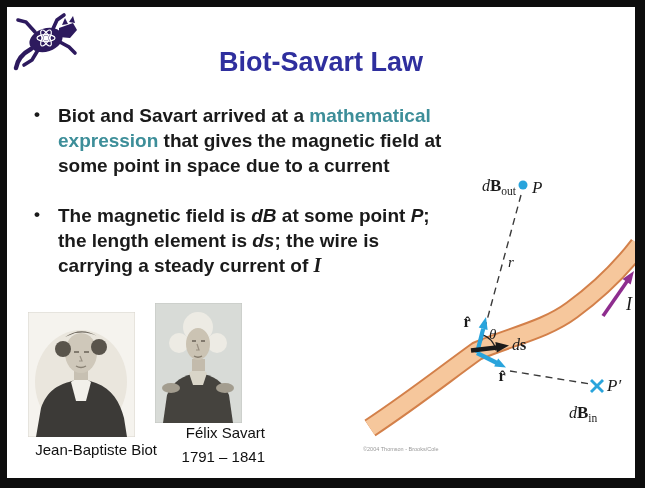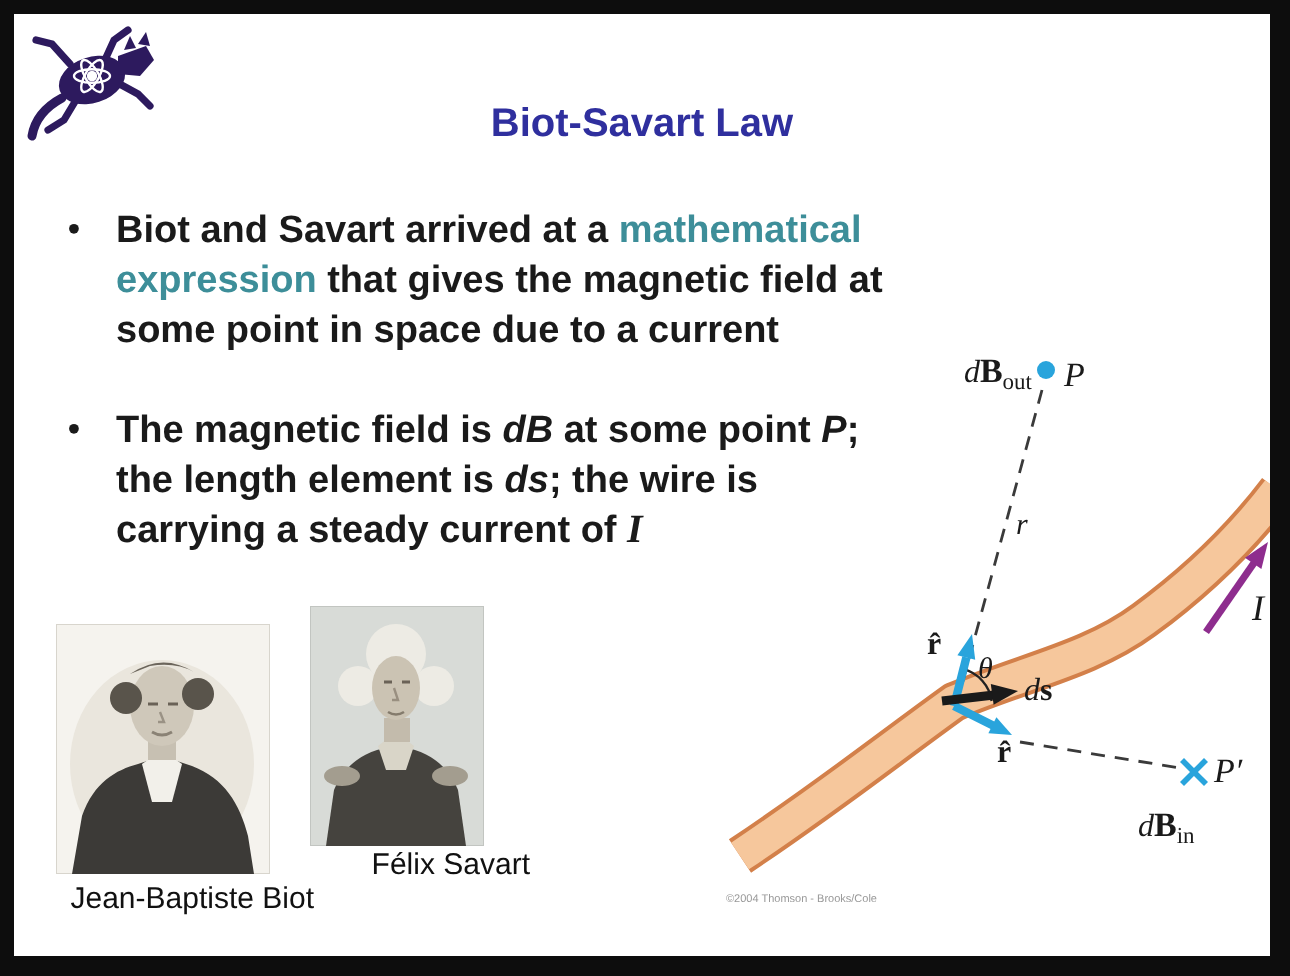--- a/index.html
+++ b/index.html
@@ -8,21 +8,21 @@
     background:var(--frame,#0d0d0d);
     font-family:"Liberation Sans",sans-serif;
   }
   .slide{
     position:absolute;left:7px;top:7px;width:628px;height:471px;
     background:#ffffff;overflow:hidden;
   }
   .logo{position:absolute;left:3px;top:3px;width:72px;height:64px;}
   .title{
     position:absolute;left:0;top:40px;width:100%;text-align:center;
-    font-size:20px;font-weight:bold;color:var(--title,#2f2f9e);
+    font-size:27px;font-weight:bold;color:var(--title,#2f2f9e);
     letter-spacing:0px;line-height:30px;
   }
   .bullets{position:absolute;left:23px;top:96px;width:472px;}
   .bullet{
     position:relative;padding-left:28px;
     font-size:19px;font-weight:bold;line-height:25px;color:var(--text,#1a1a1a);
   }
   .bullet + .bullet{margin-top:25px;}
   .bullet .marker{
     position:absolute;left:4px;top:-1px;font-size:17px;font-weight:bold;
@@ -116,20 +116,21 @@
     <path d="M37,38 h4 M46,38 h4" stroke="#6a6257" stroke-width="1.5"></path>
     <path d="M42,41 l2,6 h-3" fill="none" stroke="#998f80" stroke-width="1.2"></path>
     <path d="M39,53 q4,2.5 8,0" fill="none" stroke="#847b6c" stroke-width="1.3"></path>
   </svg>
 
   <div class="caption caption-left">
     <div>Jean-Baptiste Biot</div>
   </div>
   <div class="caption caption-right">
     <div>Félix Savart</div>
+    <div style="margin-top:5px">1791 – 1841</div>
   </div>
 
   <svg class="diagram" viewBox="0 0 297 322">
 
     <g>
       <path d="M 30,278 C 75,248 105,224 137,201 C 172,186 205,180 232,160 C 258,141 280,120 299,95" fill="none" stroke="var(--wire-edge)" stroke-width="20"></path>
       <path d="M 30,278 C 75,248 105,224 137,201 C 172,186 205,180 232,160 C 258,141 280,120 299,95" fill="none" stroke="var(--wire-fill)" stroke-width="16"></path>
     </g>
 
     <line x1="181" y1="45" x2="140" y2="196" stroke="var(--dashed)" stroke-width="1.4" stroke-dasharray="7,5"></line>

